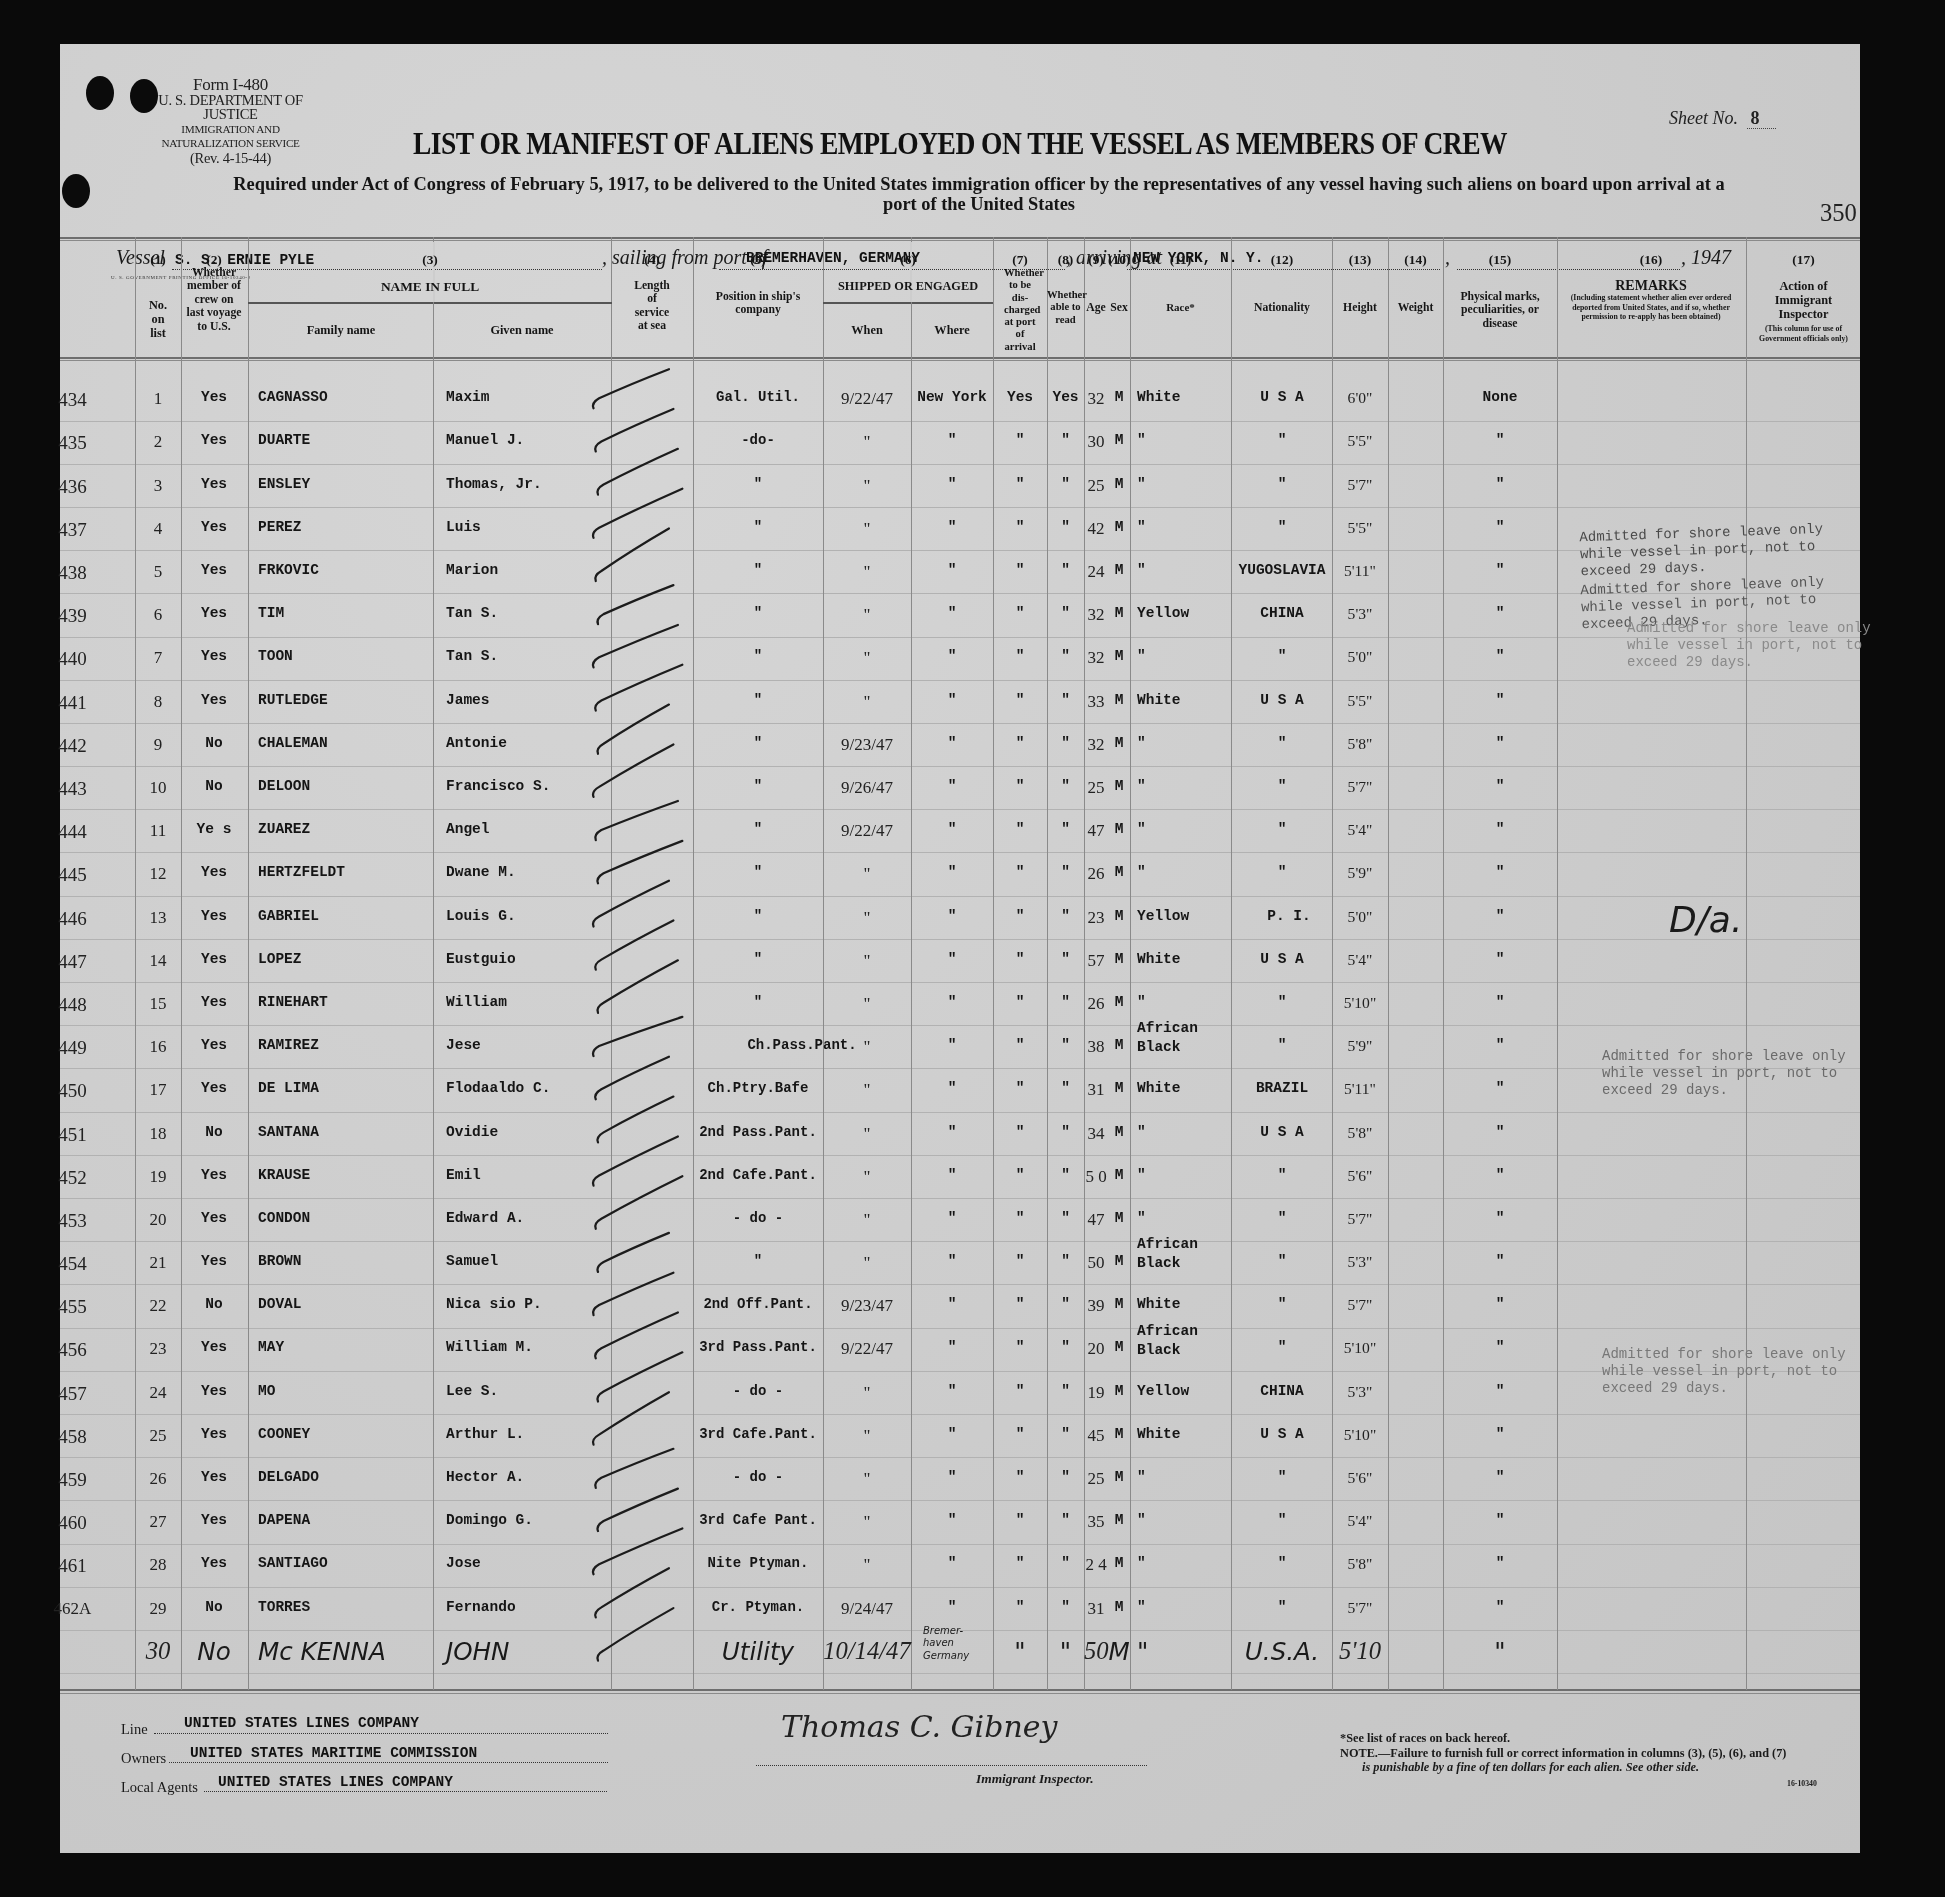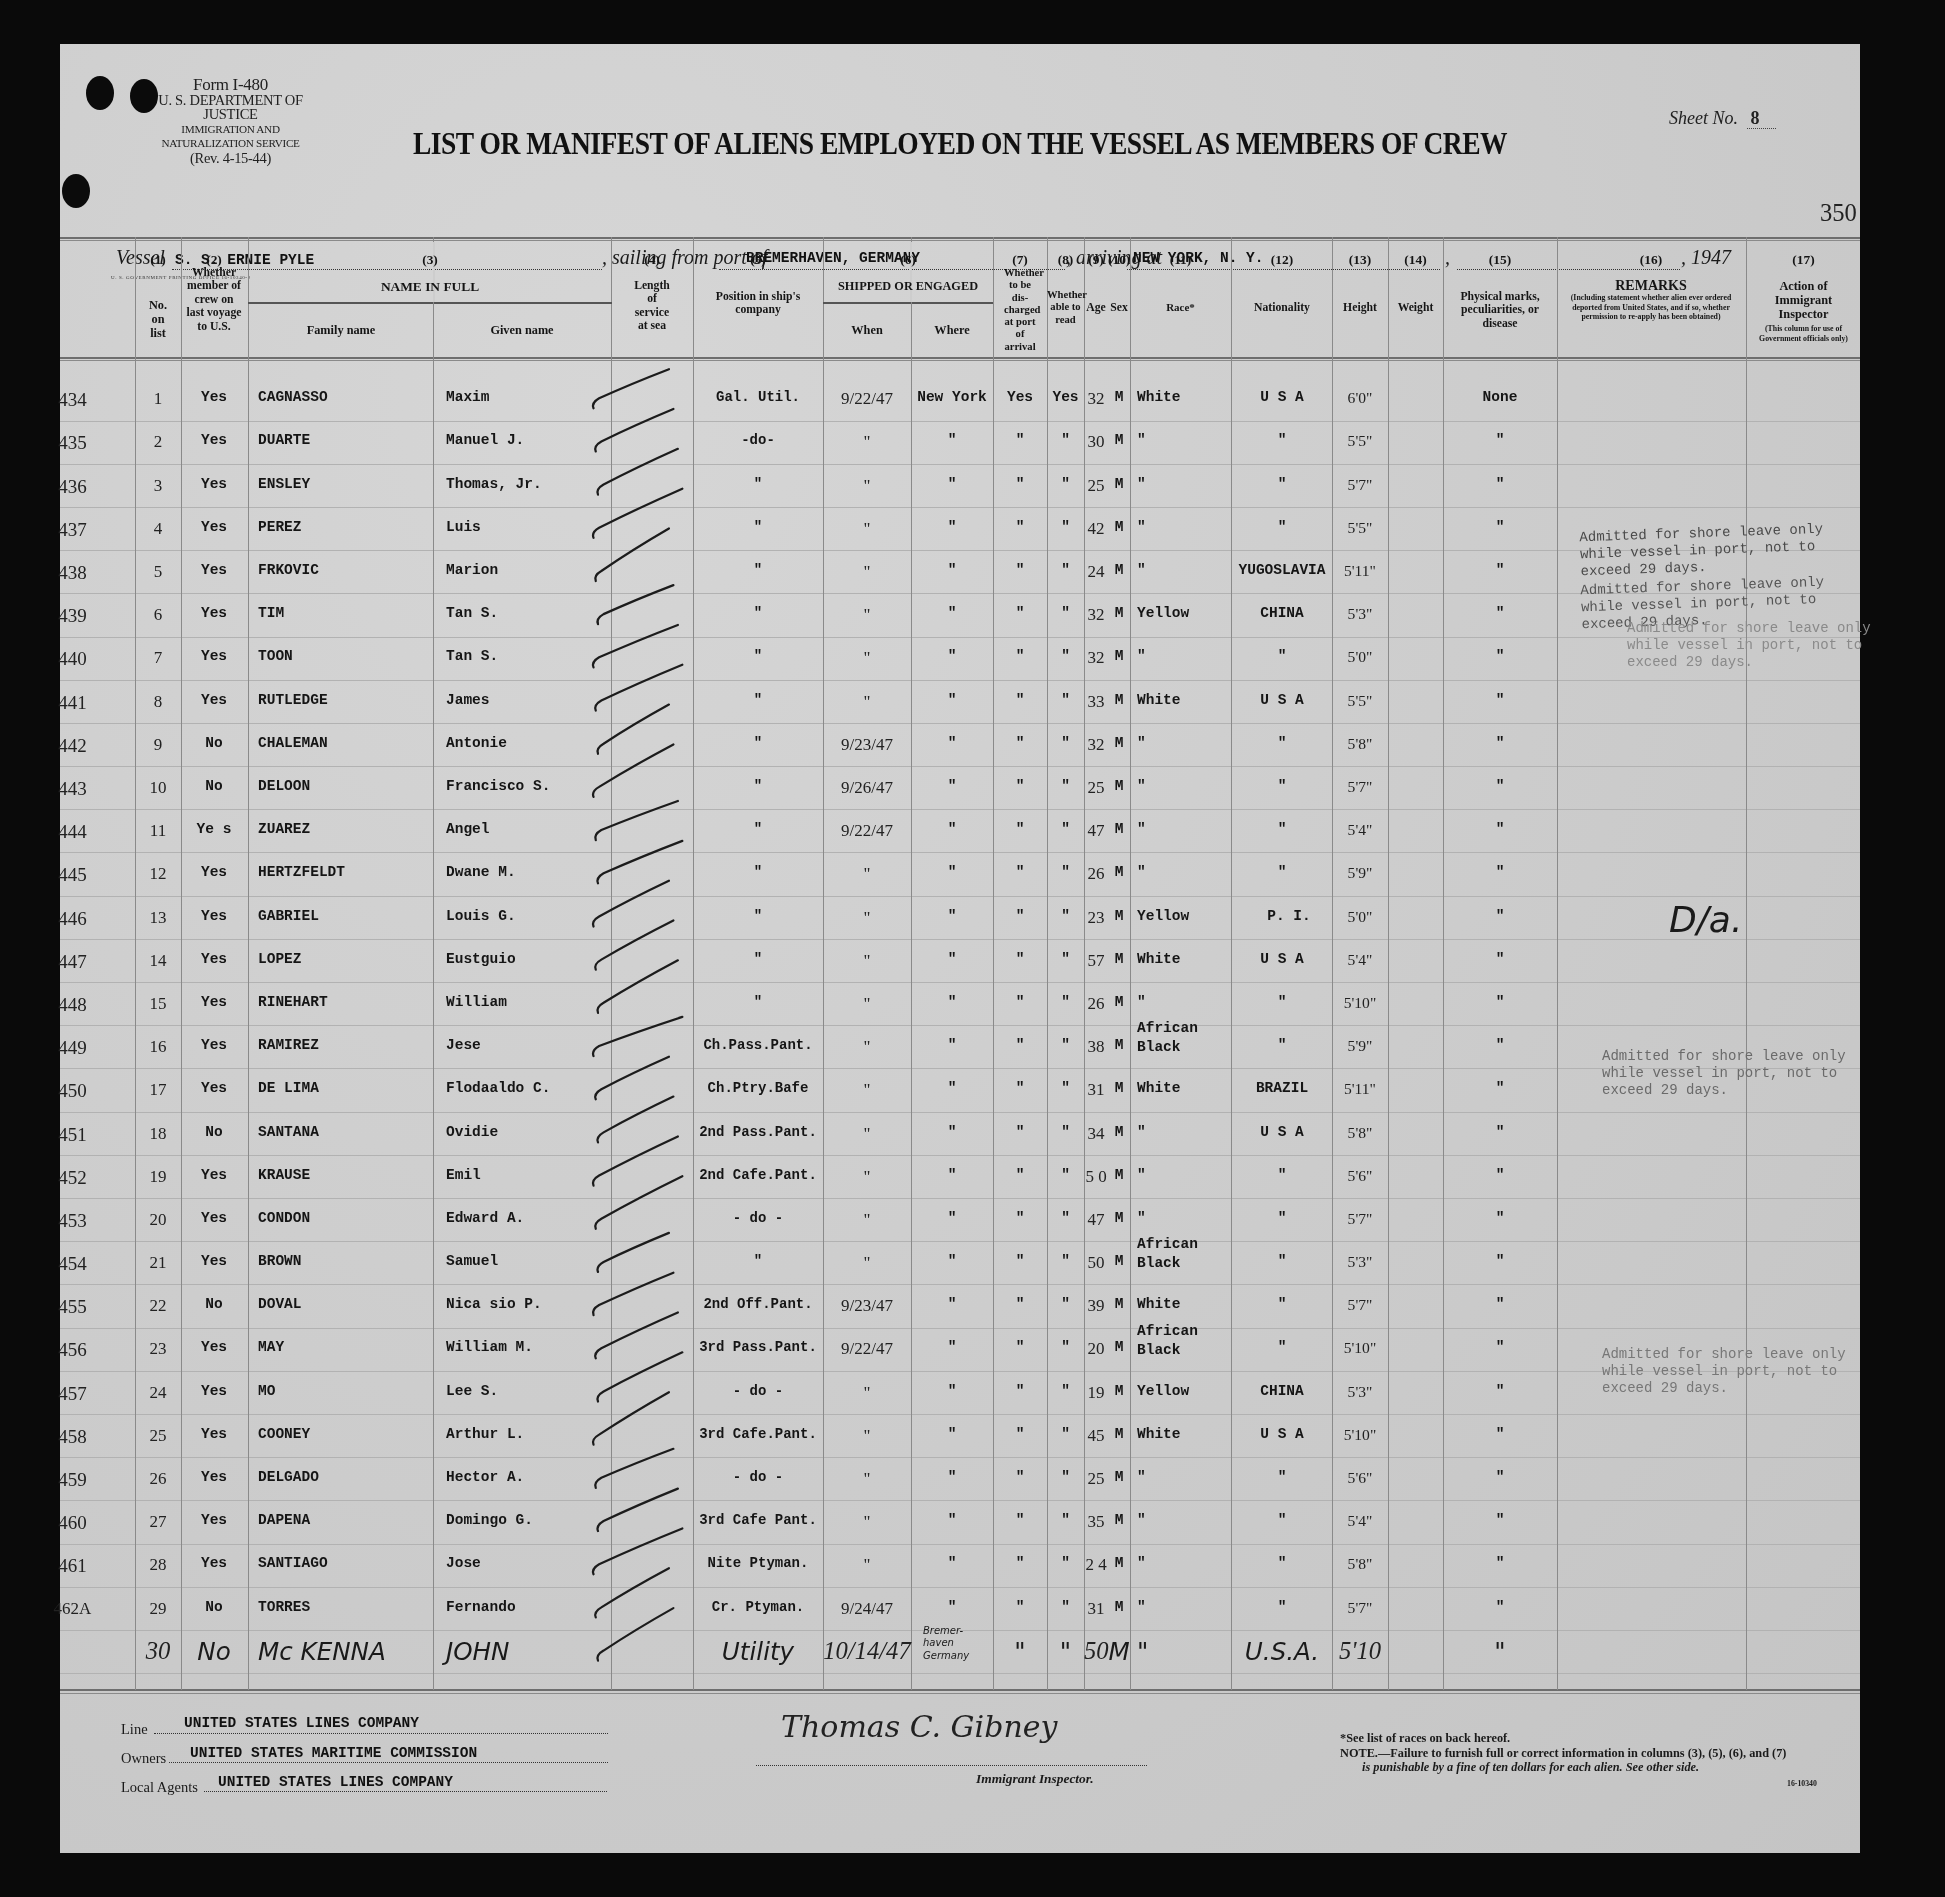--- a/index.html
+++ b/index.html
@@ -46,20 +46,24 @@
   <div class="abs formid cond">
     <div>Form I-480</div>
     <div>U. S. DEPARTMENT OF JUSTICE</div>
     <div style="font-size:11.2px;">IMMIGRATION AND NATURALIZATION SERVICE</div>
     <div>(Rev. 4-15-44)</div>
   </div>
 
   <div class="abs title cond">LIST OR MANIFEST OF ALIENS EMPLOYED ON THE VESSEL AS MEMBERS OF CREW</div>
   <div class="abs sheetno cond">
     <span>Sheet No.</span><span class="v">8</span>
+  </div>
+  <div class="abs subtitle cond">
+    <div>Required under Act of Congress of February 5, 1917, to be delivered to the United States immigration officer by the representatives of any vessel having such aliens on board upon arrival at a</div>
+    <div>port of the United States</div>
   </div>
   <div class="abs stamp cond">350</div>
 
   <div class="abs vessel-line cond" style="left:56px;">Vessel</div>
   <div class="abs typed" style="left:115px;top:208px;">S. S. ERNIE PYLE</div>
   <div class="dotline" style="left:112px;top:225px;width:430px;"></div>
   <div class="abs vessel-line cond" style="left:542px;">, sailing from port of</div>
   <div class="abs typed" style="left:686px;top:206px;">BREMERHAVEN, GERMANY</div>
   <div class="dotline" style="left:659px;top:225px;width:346px;"></div>
   <div class="abs vessel-line cond" style="left:1006px;">, arriving at</div>
@@ -447,21 +451,21 @@
         <div class="cell" style="font-size: 14.5px; left: 1171px; width: 102px; text-align: center; top: 950px;">"</div>
         <div class="cell" style="font-size: 15.6px; font-family: &quot;Liberation Serif&quot;, &quot;DejaVu Serif&quot;, serif; font-weight: normal; color: rgb(34, 34, 34); left: 1272px; width: 56px; text-align: center; top: 950px;">5'10"</div>
         <div class="cell" style="font-size: 14.5px; left: 1383px; width: 114px; text-align: center; top: 950px;">"</div>
       </div>
       <div style="position: absolute; left: 0px; top: 0px;">
         <div class="cell" style="font-size: 19px; font-family: &quot;Liberation Serif&quot;, &quot;DejaVu Serif&quot;, serif; font-weight: normal; color: rgb(34, 34, 34); left: -25px; width: 75px; text-align: center; top: 993px;">449</div>
         <div class="cell" style="font-size: 17px; font-family: &quot;Liberation Serif&quot;, &quot;DejaVu Serif&quot;, serif; font-weight: normal; color: rgb(34, 34, 34); left: 75px; width: 46px; text-align: center; top: 993px;">16</div>
         <div class="cell" style="font-size: 14.5px; left: 121px; width: 66px; text-align: center; top: 993px;">Yes</div>
         <div class="cell" style="font-size: 14.5px; left: 198px; top: 993px;">RAMIREZ</div>
         <div class="cell" style="font-size: 14.5px; left: 386px; top: 993px;">Jese</div>
-        <div class="cell" style="font-size: 14px; left: 633px; width: 130px; text-align: center; top: 993px;">Ch.Pass.Pant.</div>
+        <div class="cell" style="font-size: 14px; left: 633px; width: 130px; text-align: center; top: 993px; padding-left: 44px;">Ch.Pass.Pant.</div>
         <div class="cell" style="font-size: 17px; font-family: &quot;Liberation Serif&quot;, &quot;DejaVu Serif&quot;, serif; font-weight: normal; color: rgb(34, 34, 34); left: 763px; width: 88px; text-align: center; top: 993px;">"</div>
         <div class="cell" style="font-size: 14.5px; left: 851px; width: 82px; text-align: center; top: 993px;">"</div>
         <div class="cell" style="font-size: 14.5px; left: 933px; width: 54px; text-align: center; top: 993px;">"</div>
         <div class="cell" style="font-size: 14.5px; left: 987px; width: 37px; text-align: center; top: 993px;">"</div>
         <div class="cell" style="font-size: 17px; font-family: &quot;Liberation Serif&quot;, &quot;DejaVu Serif&quot;, serif; font-weight: normal; color: rgb(34, 34, 34); left: 1024px; width: 24px; text-align: center; top: 993px;">38</div>
         <div class="cell" style="font-size: 14.5px; left: 1048px; width: 22px; text-align: center; top: 993px;">M</div>
         <div class="cell" style="font-size: 14.5px; left: 1077px; white-space: pre-line; line-height: 19px; top: 975px;">African
 Black</div>
         <div class="cell" style="font-size: 14.5px; left: 1171px; width: 102px; text-align: center; top: 993px;">"</div>
         <div class="cell" style="font-size: 15.6px; font-family: &quot;Liberation Serif&quot;, &quot;DejaVu Serif&quot;, serif; font-weight: normal; color: rgb(34, 34, 34); left: 1272px; width: 56px; text-align: center; top: 993px;">5'9"</div>

